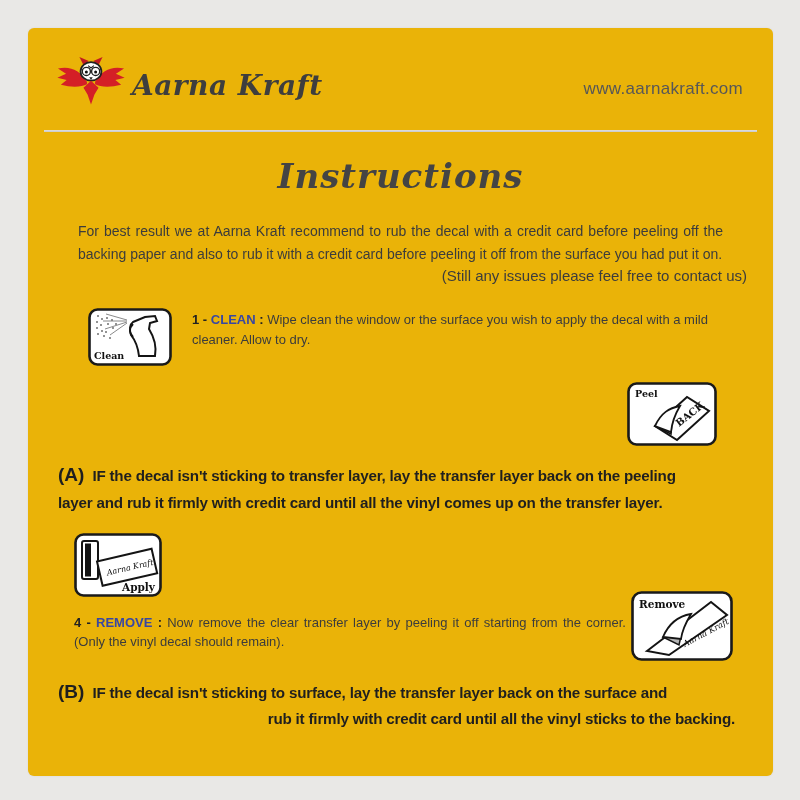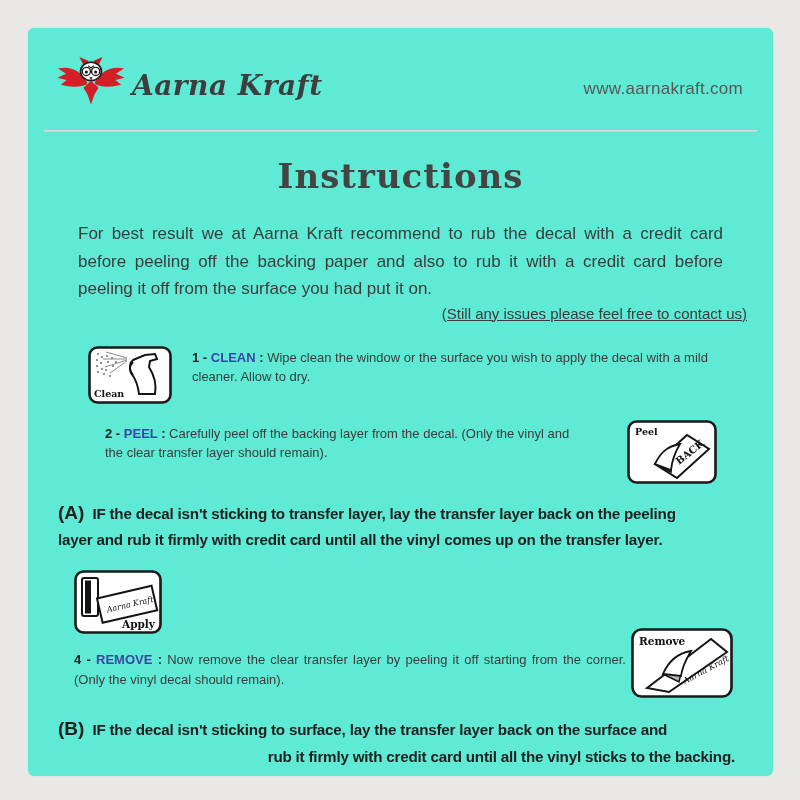--- a/index.html
+++ b/index.html
@@ -6,21 +6,21 @@
   html, body { width: 800px; height: 800px; }
   body {
     background: #e9e8e6;
     font-family: "Liberation Sans", sans-serif;
     color: #3b3b3b;
   }
   .card {
     position: absolute;
     left: 28px; top: 28px;
     width: 745px; height: 748px;
-    background: #5eead4;
+    background: #eab308;
     border-radius: 6px;
     box-shadow: 0 0 2px rgba(0,0,0,0.08);
     overflow: hidden;
   }
   
   .header {
     display: flex;
     align-items: center;
     padding: 26px 30px 14px 28px;
   }
@@ -45,40 +45,40 @@
   .divider {
     height: 2px;
     background: #dadada;
     border-bottom: 1px solid #cfcfcf;
     margin: 4px 16px 0 16px;
   }
   
   .title {
     text-align: center;
     font-family: "DejaVu Serif", serif;
+    font-style: italic;
     font-weight: 700;
     font-size: 34px;
     color: #444;
     letter-spacing: 1px;
     margin-top: 24px;
   }
   
   .intro {
     margin: 24px 50px 0 50px;
-    font-size: 17px;
+    font-size: 14px;
     line-height: 1.62;
     text-align: justify;
     color: #3c3c3c;
   }
   .contact-note {
     margin: 2px 26px 0 0;
     text-align: right;
     font-size: 15px;
     color: #3c3c3c;
-    text-decoration: underline;
   }
   
   .step-text { font-size: 13px; line-height: 1.48; color: #3c3c3c; }
   .step-num, .step-colon { font-weight: 700; color: #222; }
   .step-label { font-weight: 700; }
   .icon-box-svg { display: block; }
 
   .step1 { display: flex; align-items: flex-start; margin: 24px 0 0 60px; }
   .step1 .step-text { width: 525px; margin-left: 20px; margin-top: 2px; }
 
@@ -173,23 +173,20 @@
         </g>
         <text x="6" y="51" font-family="DejaVu Serif, serif" font-weight="bold" font-size="9.5" fill="#111">Clean</text>
       </svg>
     </div>
     <p class="step-text">
       <b class="step-num">1 - </b><b class="step-label" style="color:#3847a3">CLEAN</b><b class="step-colon"> : </b><span>Wipe clean the window or the surface you wish to apply the decal with a mild cleaner. Allow to dry.</span>
     </p>
   </div>
 
   <div class="step2">
-    <p class="step-text">
-      <b class="step-num">2 - </b><b class="step-label" style="color:#3847a3">PEEL</b><b class="step-colon"> : </b><span>Carefully peel off the backing layer from the decal. (Only the vinyl and the clear transfer layer should remain).</span>
-    </p>
     <div class="icon-wrap">
       <svg class="icon-box-svg" width="90" height="64" viewBox="0 0 90 64">
         <rect x="1.5" y="1.5" width="87" height="61" rx="8" fill="#ffffff" stroke="#1a1a1a" stroke-width="2.6"></rect>
         <polygon points="28,44 60,15 82,29 50,58" fill="#ffffff" stroke="#141414" stroke-width="2"></polygon>
         <polygon points="28,44 46,27 44,52" fill="#a8a8a8" stroke="#141414" stroke-width="1.5"></polygon>
         <path d="M28 44 C34 31 42 26 53 24 C47 34 45 40 44 50 Z" fill="#ffffff" stroke="#141414" stroke-width="1.8"></path>
         <text x="52" y="45" transform="rotate(-38 52 45)" font-family="DejaVu Serif, serif" font-weight="bold" font-size="10" fill="#111">BACK</text>
         <text x="8" y="15" font-family="DejaVu Serif, serif" font-weight="bold" font-size="9.5" fill="#111">Peel</text>
       </svg>
     </div>

